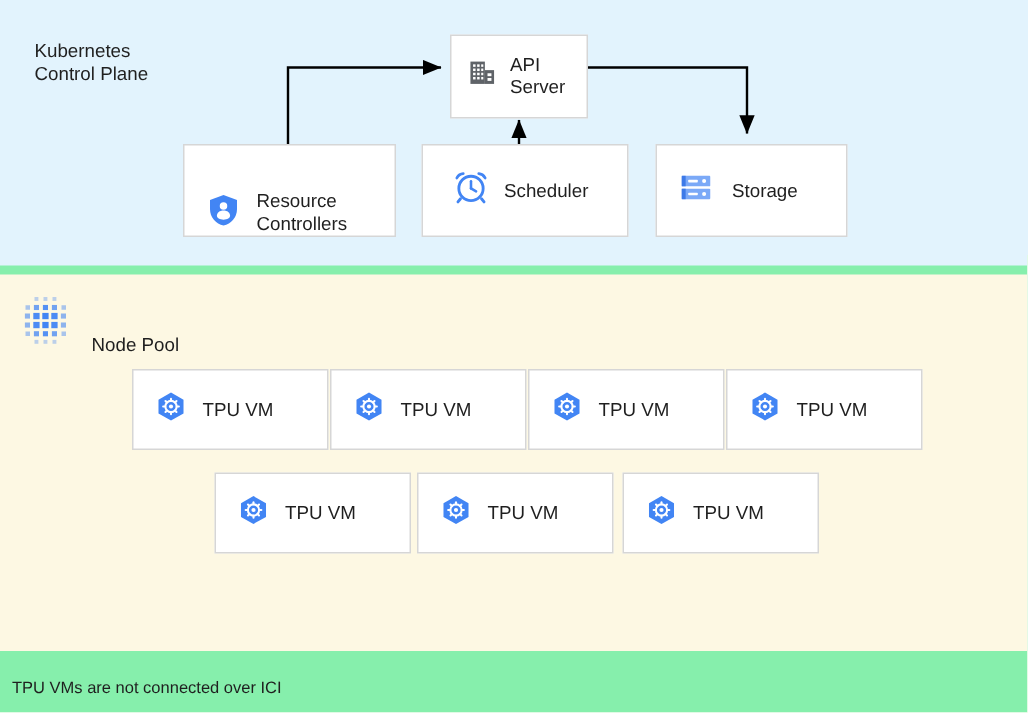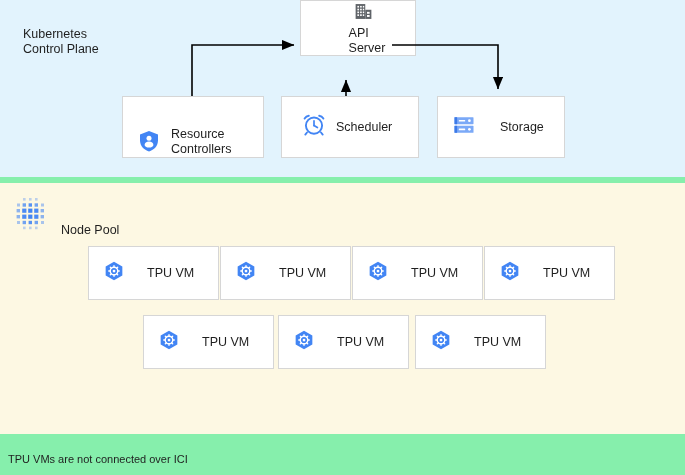--- a/index.html
+++ b/index.html
@@ -70,57 +70,55 @@
     color: #1f1f1f;
     white-space: pre-line;
   }
   .node-box .ico {
     flex: 0 0 auto;
     display: block;
   }
 
   
   #api-server-box {
-    left: 300px; top: 0; width: 116px; height: 56px;
+    left: 300px; top: 23px; width: 92px; height: 56px;
     padding-left: 10px;
-    flex-direction: column;
   }
   #api-server-box .label { margin-left: 8px; }
 
   #resource-controllers-box {
     left: 122px; top: 96px; width: 142px; height: 62px;
     padding-left: 14px;
     align-items: flex-end;
   }
   #resource-controllers-box .label { margin-left: 10px; }
 
   #scheduler-box {
     left: 281px; top: 96px; width: 138px; height: 62px;
     padding-left: 20px;
   }
   #scheduler-box .label { margin-left: 10px; }
 
   #storage-box {
     left: 437px; top: 96px; width: 128px; height: 62px;
     padding-left: 14px;
   }
-  #storage-box .label { margin-left: 24px; }
+  #storage-box .label { margin-left: 12px; }
 
   
   .tpu-box {
     position: absolute;
     background: #ffffff;
     border: 1px solid #d6d6d6;
     box-sizing: border-box;
     width: 131px;
     height: 54px;
     display: flex;
     align-items: center;
     padding-left: 14px;
-    gap: 12px;
   }
   .tpu-box .label {
     font-size: 12.5px;
     color: #1f1f1f;
     margin-left: 10px;
   }
 
   
   #caption {
     position: absolute;

